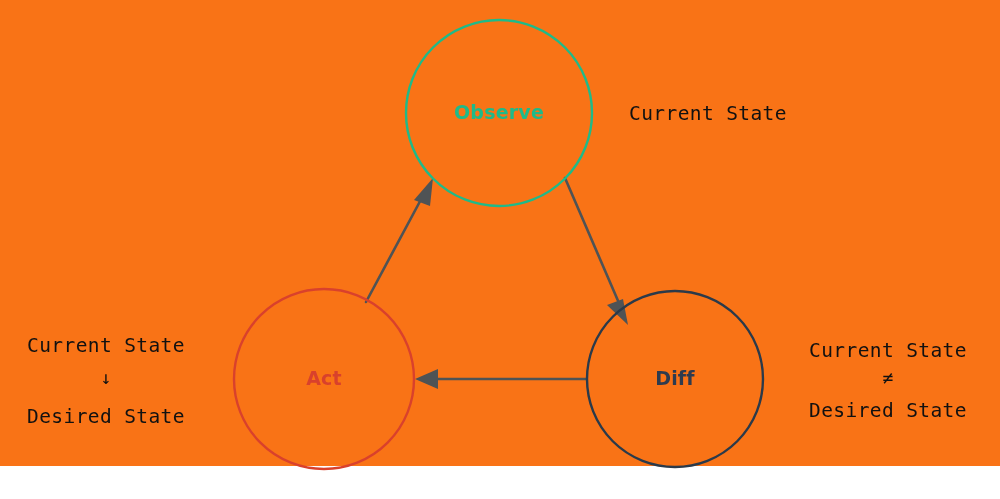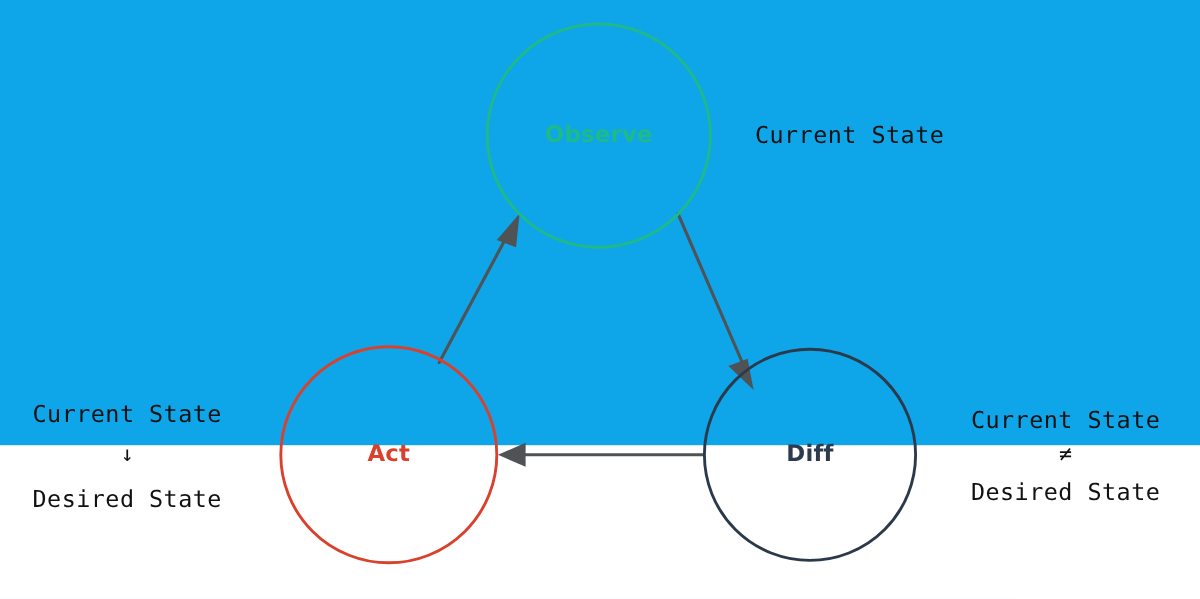--- a/index.html
+++ b/index.html
@@ -10,22 +10,22 @@
   }
   body {
     width: 1000px;
     height: 499px;
     overflow: hidden;
     font-family: "DejaVu Sans", sans-serif;
   }
   #diagram-root {
     position: relative;
     width: 1000px;
-    height: 371px;
-    background: #0ea5e9;
+    height: 466px;
+    background: #f97316;
     text-align: right;
   }
   #diagram-svg {
     position: absolute;
     top: 0;
     left: 0;
     width: 1000px;
     height: 499px;
     display: block;
   }

